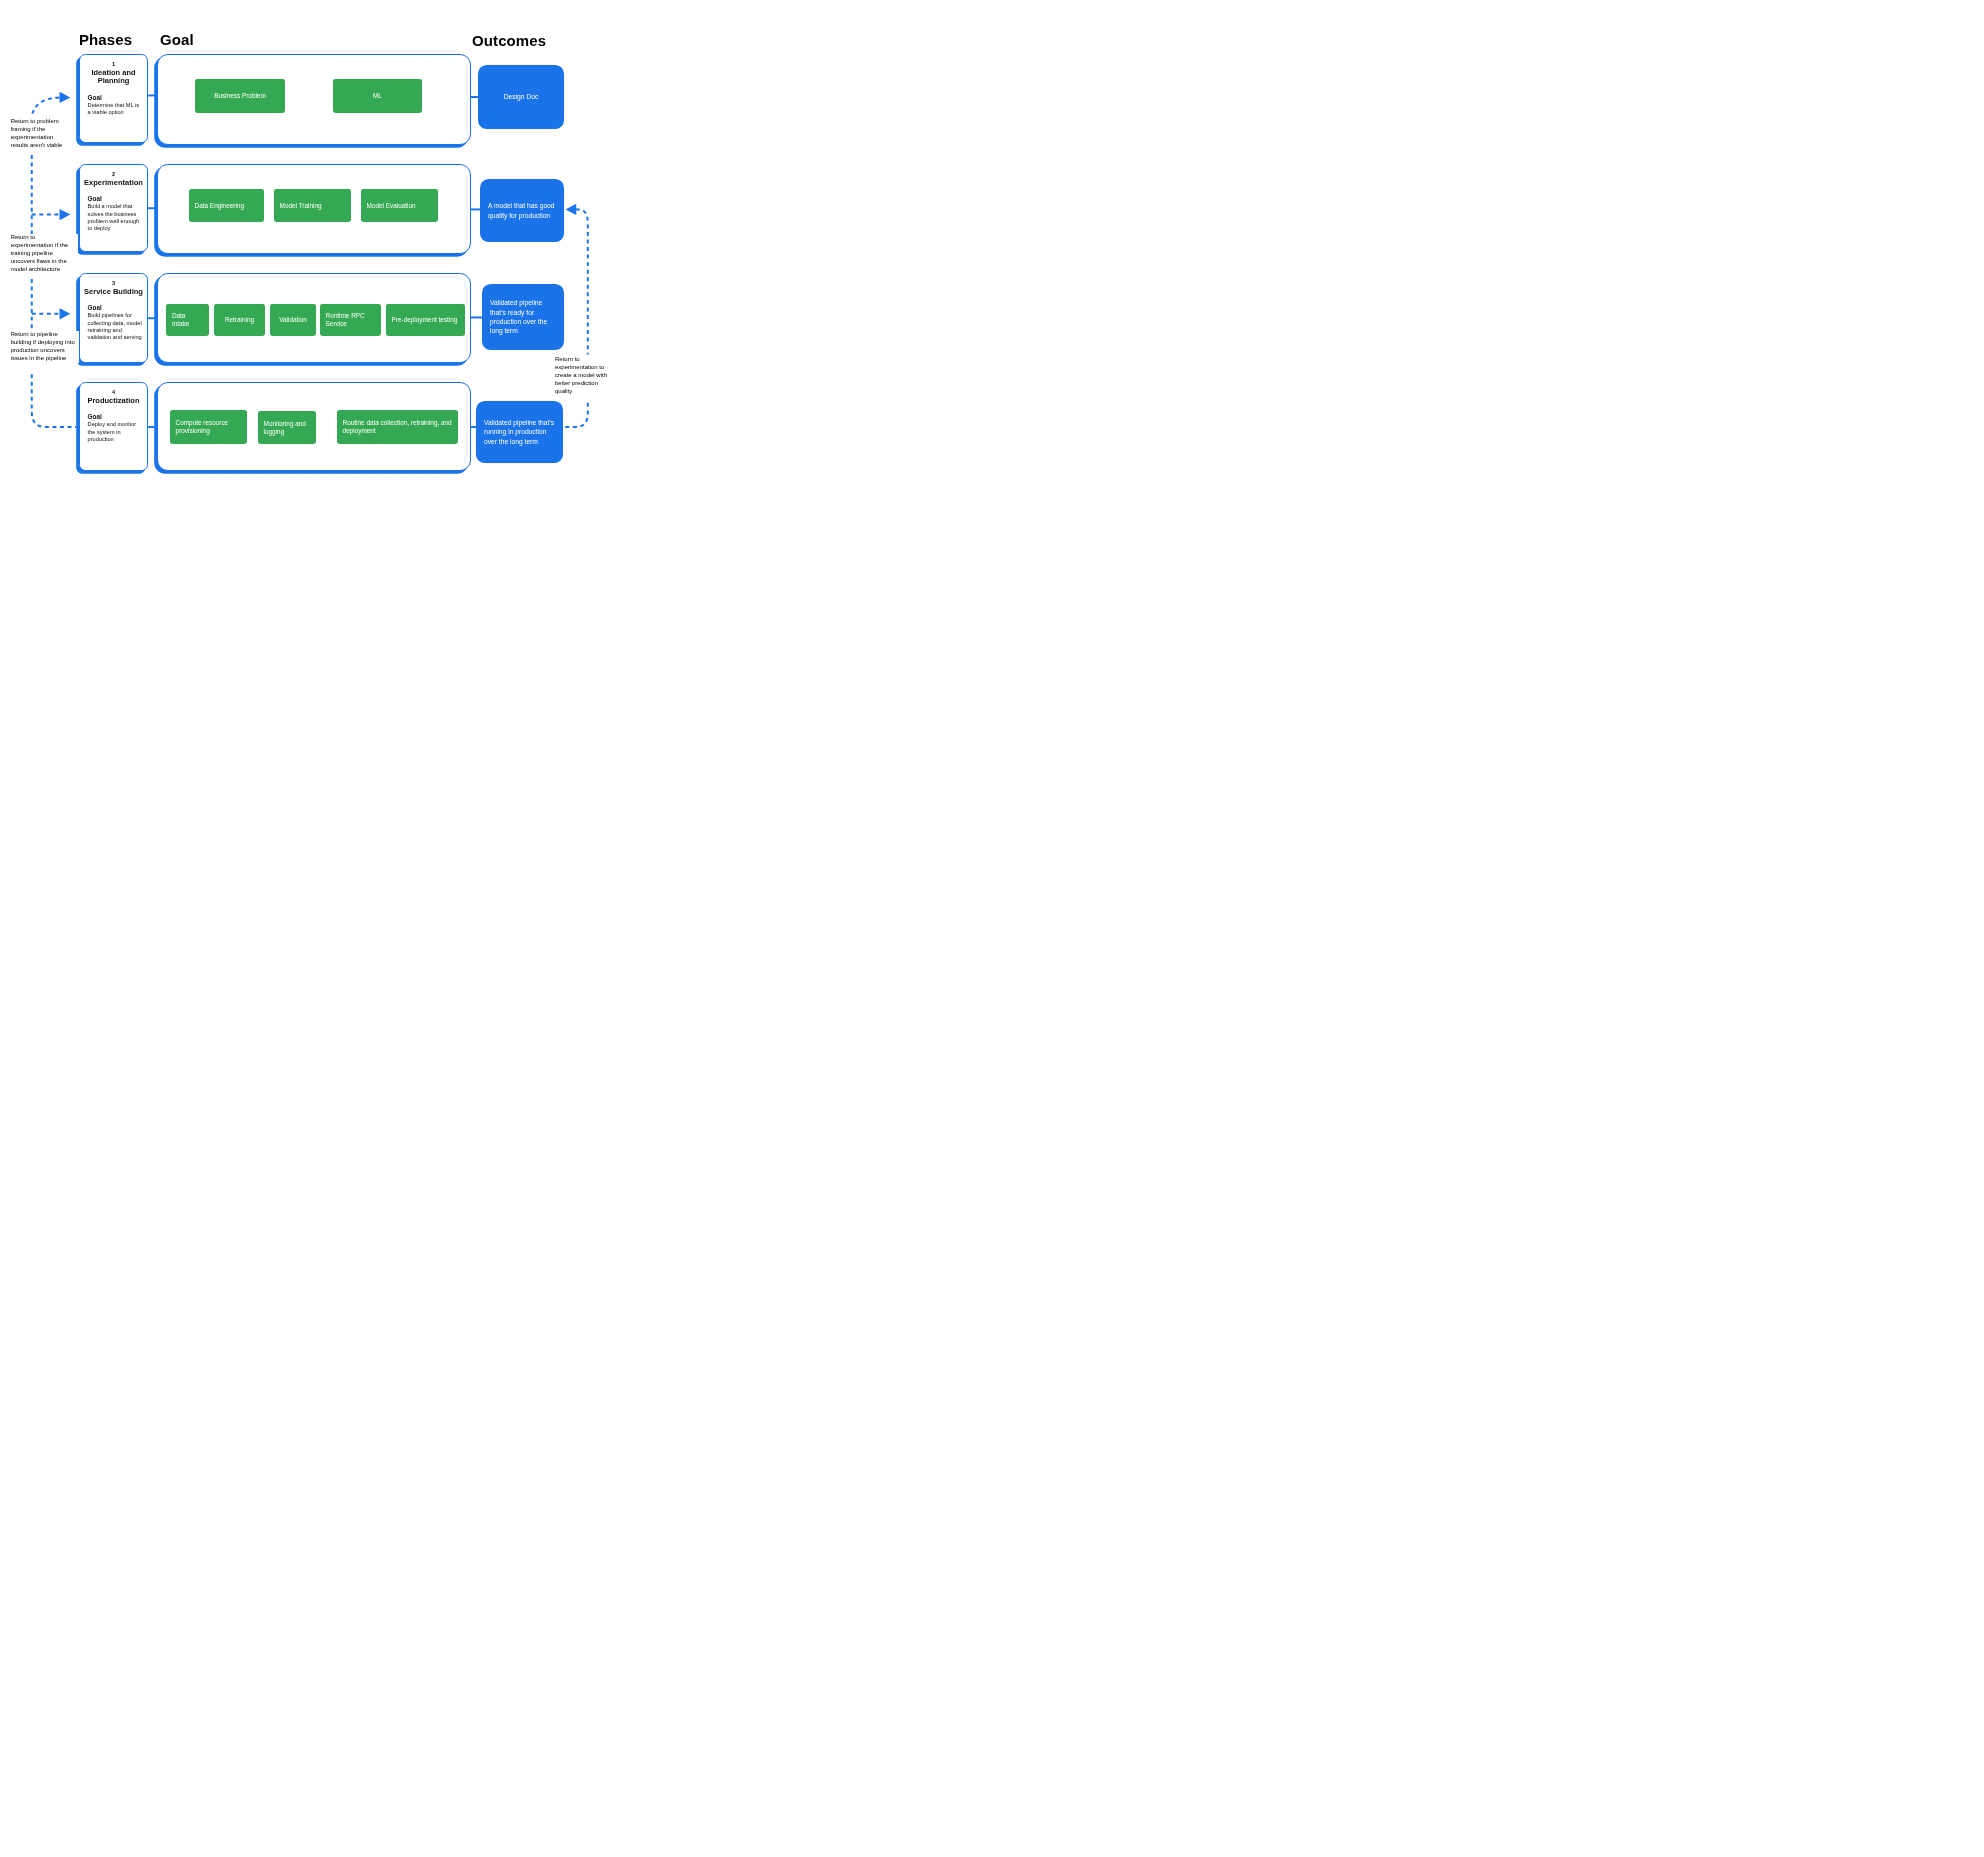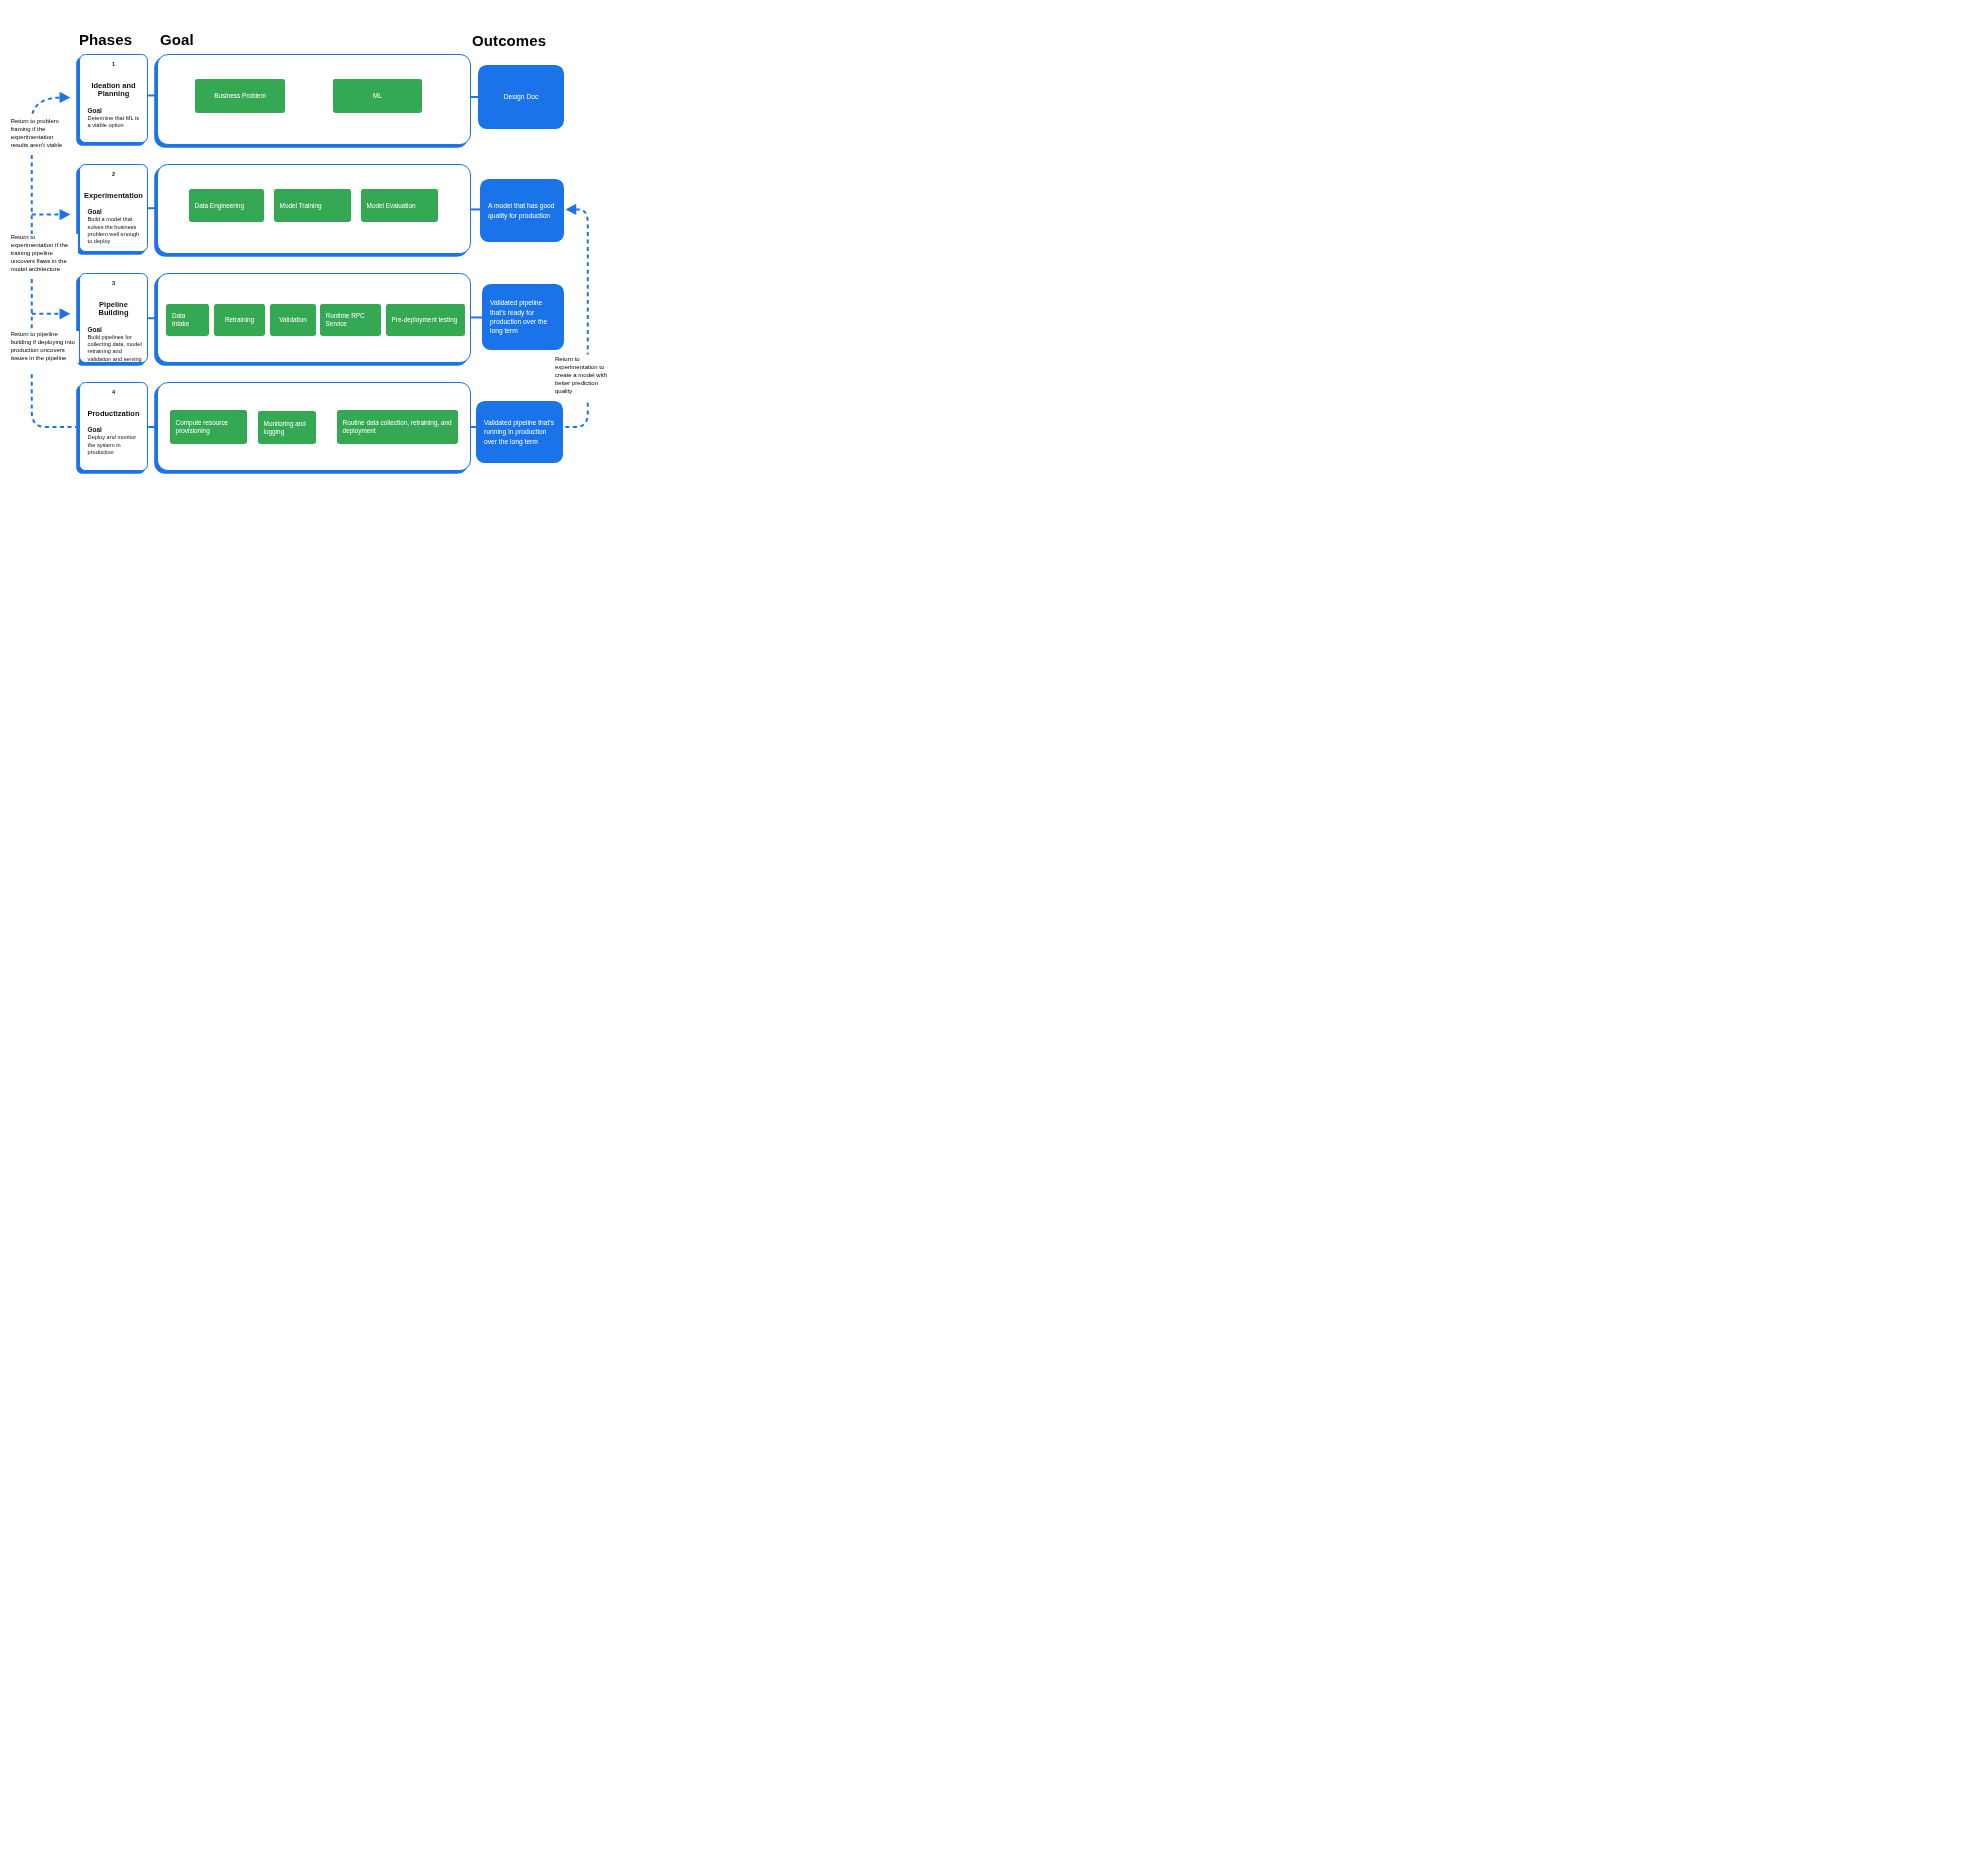--- a/index.html
+++ b/index.html
@@ -14,21 +14,21 @@
   .bline{ fill:none; stroke:var(--blue); stroke-width:5; }
   .gline{ fill:none; stroke:var(--green); stroke-width:5; }
   .garc{ fill:none; stroke:var(--green); stroke-width:6; }
   .bhead{ fill:var(--blue); }
   .ghead{ fill:var(--green); }
 
   .phase-card{ position:absolute; left:79px; width:69px; background:#fff;
     border:1.2px solid var(--blue); border-radius:6.4px; box-shadow:-2.8px 2.8px 0 0 var(--blue);
     z-index:2; padding:5.6px 4px 4px 4px; text-align:center; }
   .phase-num{ font-size:5.6px; font-weight:bold; }
-  .phase-title{ font-size:7.5px; font-weight:bold; line-height:1.15; margin-top:15px; }
+  .phase-title{ font-size:7.5px; font-weight:bold; line-height:1.15; margin-top:2px; }
   .phase-goal-label{ font-size:6.4px; font-weight:bold; text-align:left; padding-left:3.6px; margin-top:8px; }
   .phase-goal-text{ font-size:5.6px; text-align:left; padding-left:3.6px; padding-right:0.8px; line-height:1.28; margin-top:1.2px; }
 
   .tasks-container{ position:absolute; left:157px; width:314px; background:#fff;
     border:1.2px solid var(--blue); border-radius:11px; box-shadow:-2.8px 2.8px 0 0 var(--blue); z-index:2; }
 
   .task-box{ position:absolute; background:var(--green); color:#fff; border-radius:2.4px;
     font-size:6.4px; line-height:1.25; display:flex; align-items:center; z-index:3; }
   .task-box .lbl{ padding:0 5.6px; text-align:left; }
   .task-box.centered .lbl{ width:100%; text-align:center; padding:0 2.4px; }
@@ -135,21 +135,21 @@
     <div class="task-box" style="left:203px; top:24px; width:77px; height:33px;">
       <span class="lbl">Model Evaluation</span>
     </div>
   </div>
   <div class="outcome-box" style="left:480px; top:179px; width:84px; height:63px;">
     <span class="lbl">A model that has good quality for production</span>
   </div>
 
   <div class="phase-card" style="top:273px; height:90px;">
     <div class="phase-num">3</div>
-    <div class="phase-title">Pipeline Building</div>
+    <div class="phase-title">Service Building</div>
     <div class="phase-goal-label">Goal</div>
     <div class="phase-goal-text">Build pipelines for collecting data, model retraining and validation and serving</div>
   </div>
   <div class="tasks-container" style="top:273px; height:90px;">
     <div class="task-box" style="left:8.3px; top:30px; width:43px; height:32px;">
       <span class="lbl">Data Intake</span>
     </div>
     <div class="task-box centered" style="left:56px; top:30px; width:51px; height:32px;">
       <span class="lbl">Retraining</span>
     </div>

